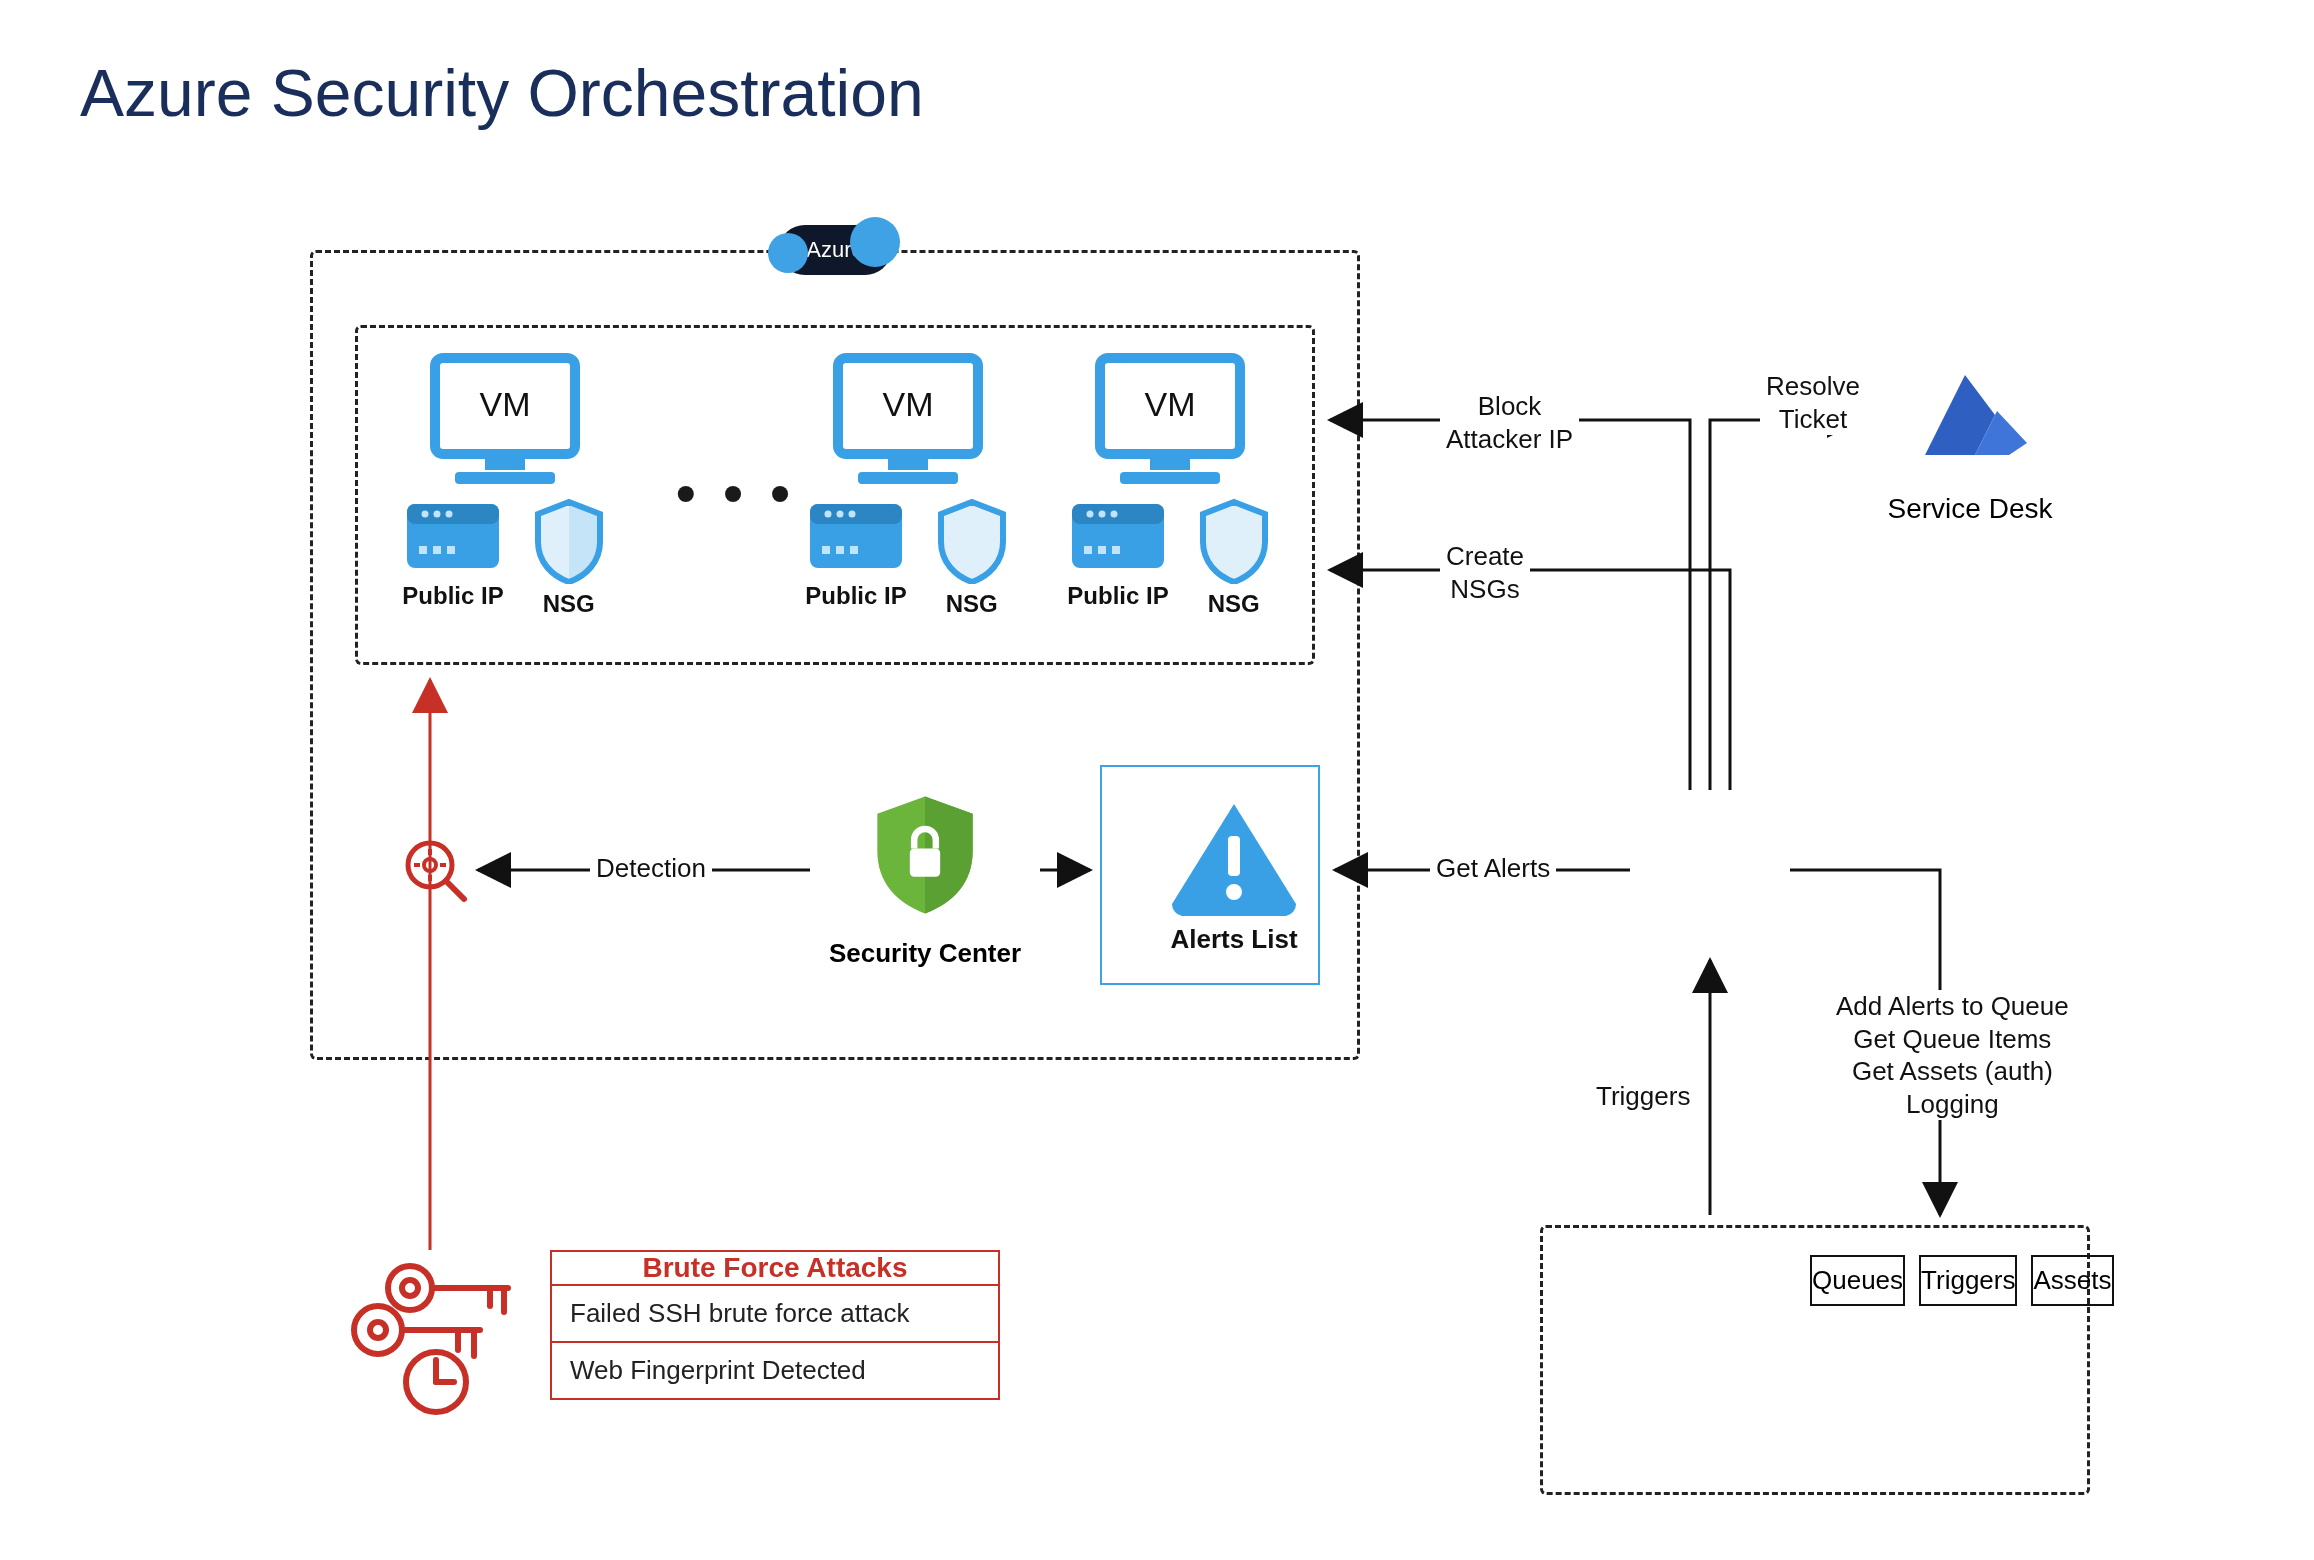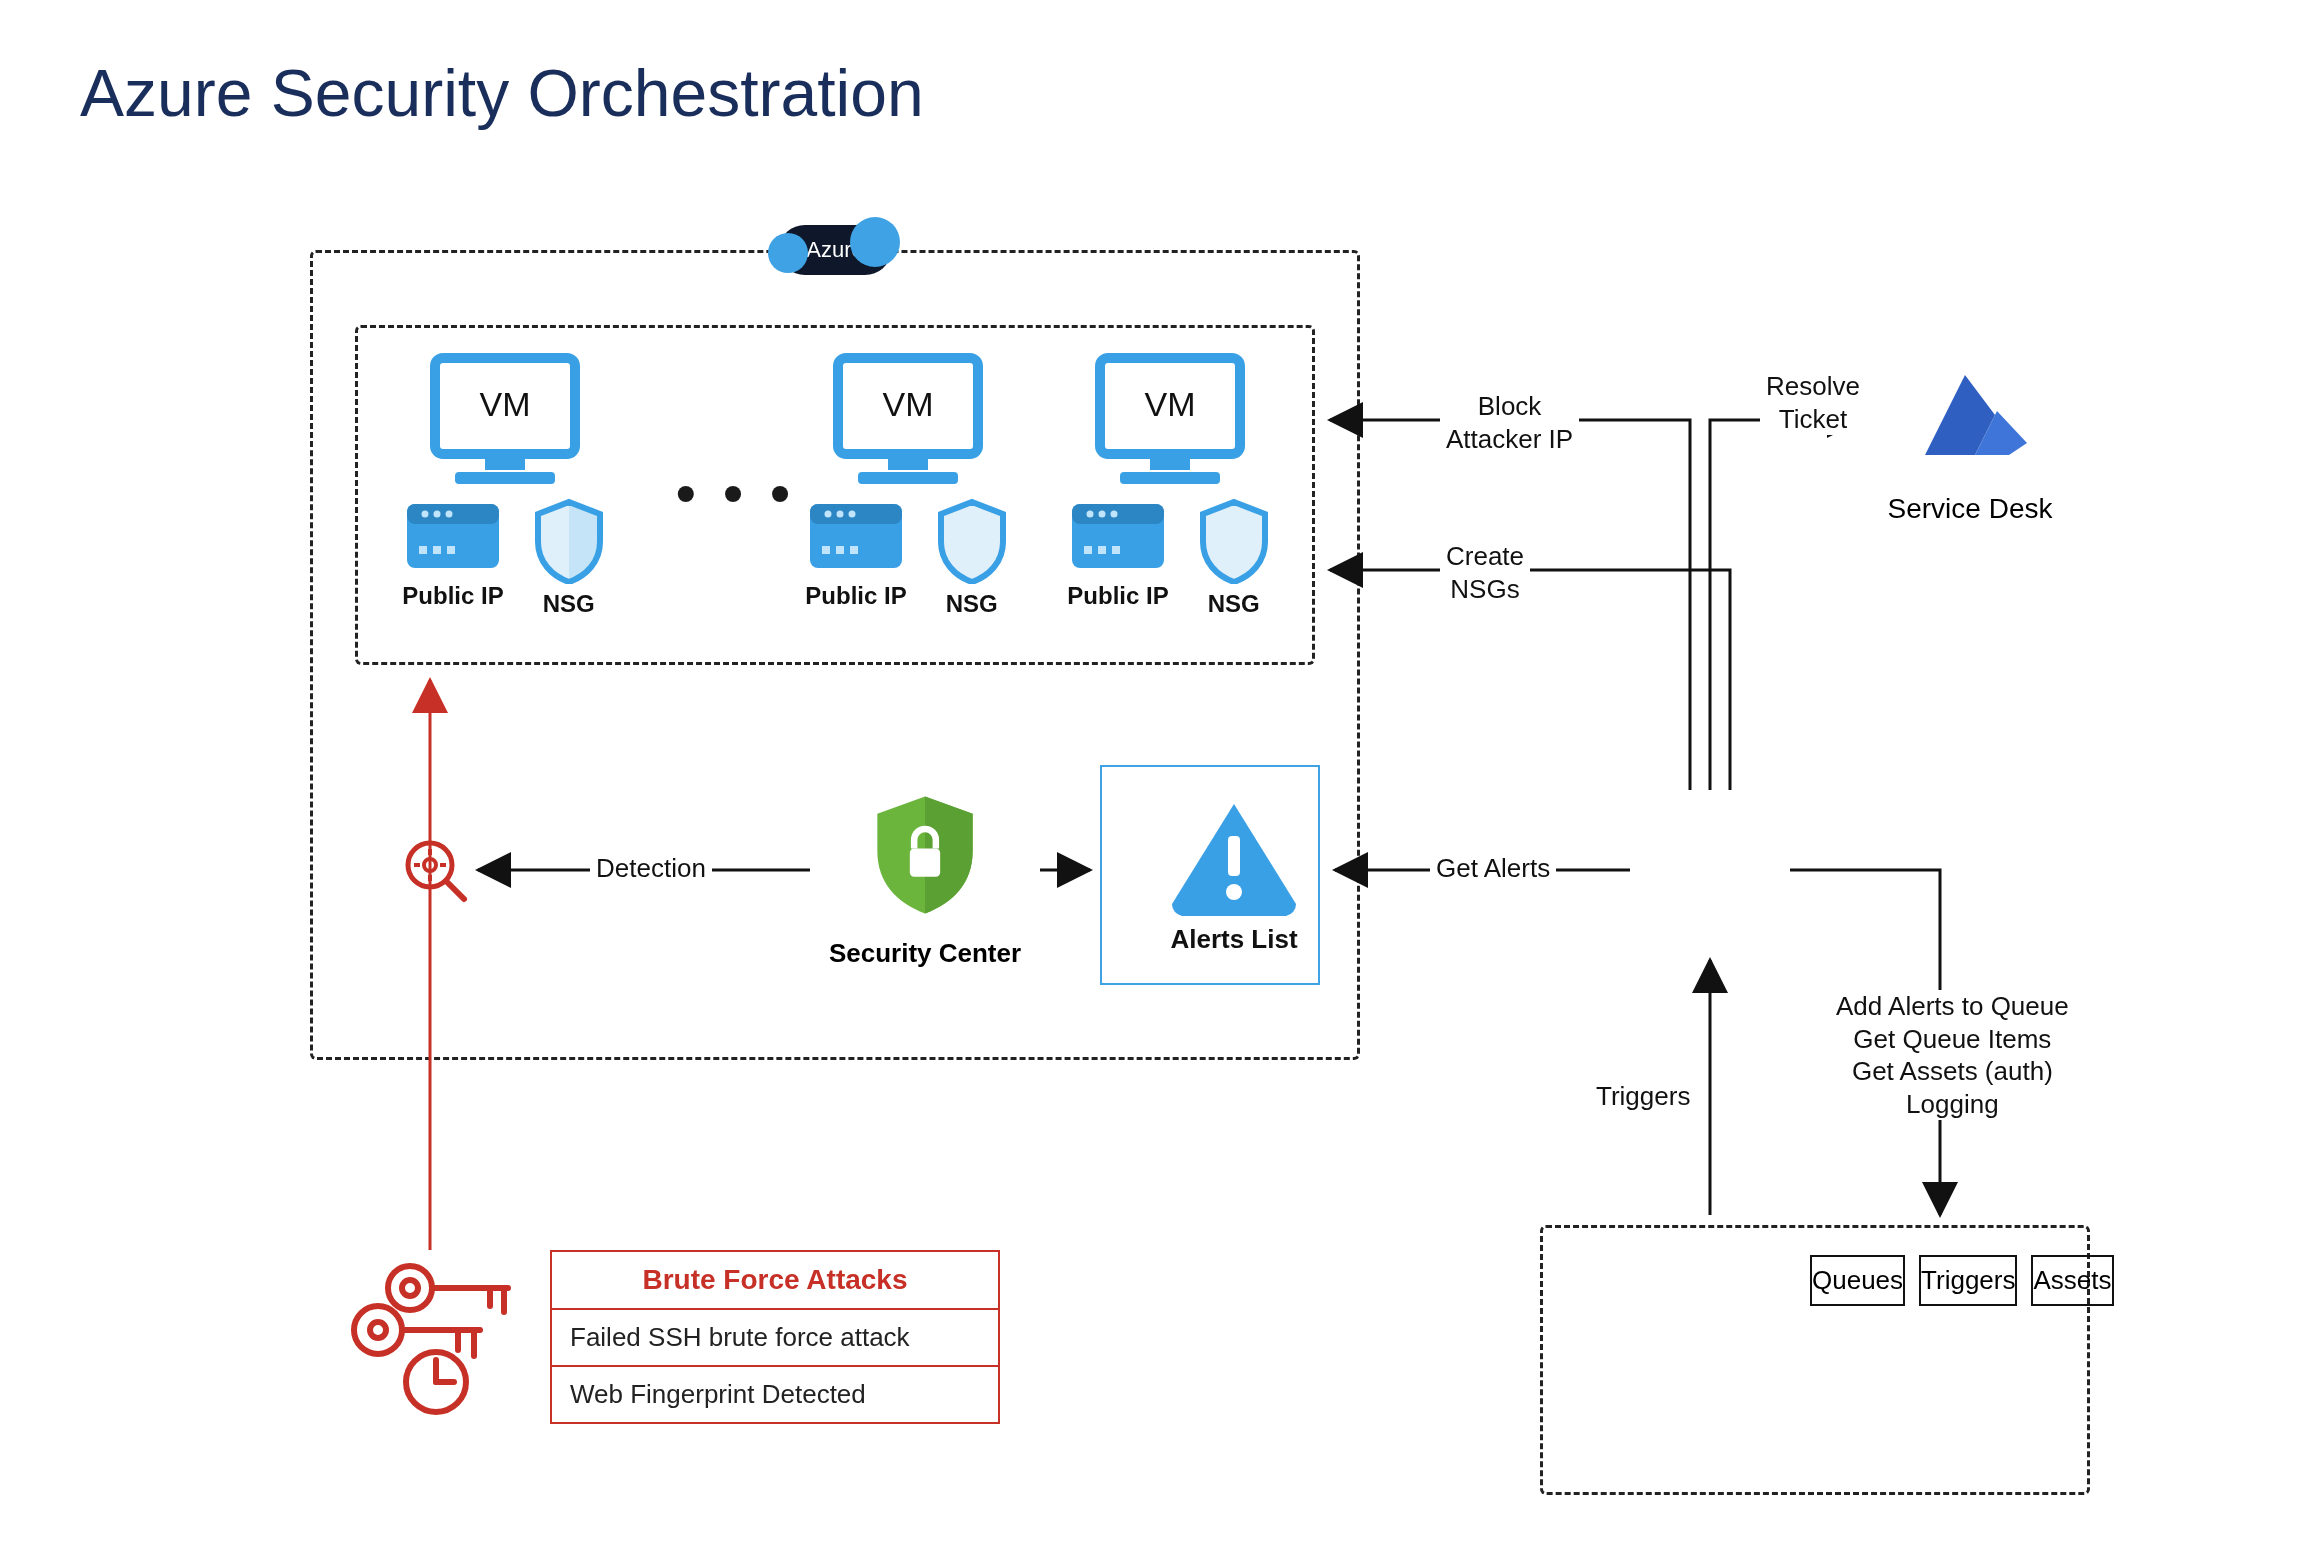--- a/index.html
+++ b/index.html
@@ -74,21 +74,21 @@
   .sec-center .lbl { font-size: 26px; font-weight: 700; margin-top: 14px; font-family: Arial, sans-serif;}
 
   .threat-icon { position: absolute; left: 400px; top: 835px; }
 
   .attack-box {
     position: absolute; left: 550px; top: 1250px; width: 450px;
     border: 2px solid #c73026;
   }
   .attack-box .hdr {
     color: #c73026; font-weight: 700; font-size: 28px; text-align: center;
-    padding: 12px 12px; border-bottom: 2px solid #c73026; font-family: Arial, sans-serif;
+    padding: 0 12px; border-bottom: 2px solid #c73026; font-family: Arial, sans-serif;
   }
   .attack-box .row {
     padding: 12px 18px; font-size: 26px; color: #222; border-bottom: 2px solid #c73026; font-family: Arial, sans-serif;
   }
   .attack-box .row:last-child { border-bottom: none; }
 
   .keys-icon { position: absolute; left: 340px; top: 1260px; }
 
   .robot { position: absolute; left: 1640px; top: 800px; text-align: center; width: 140px;}
   .robot .lbl { font-size: 26px; font-weight: 700; margin-top: 12px; font-family: Arial, sans-serif;}

